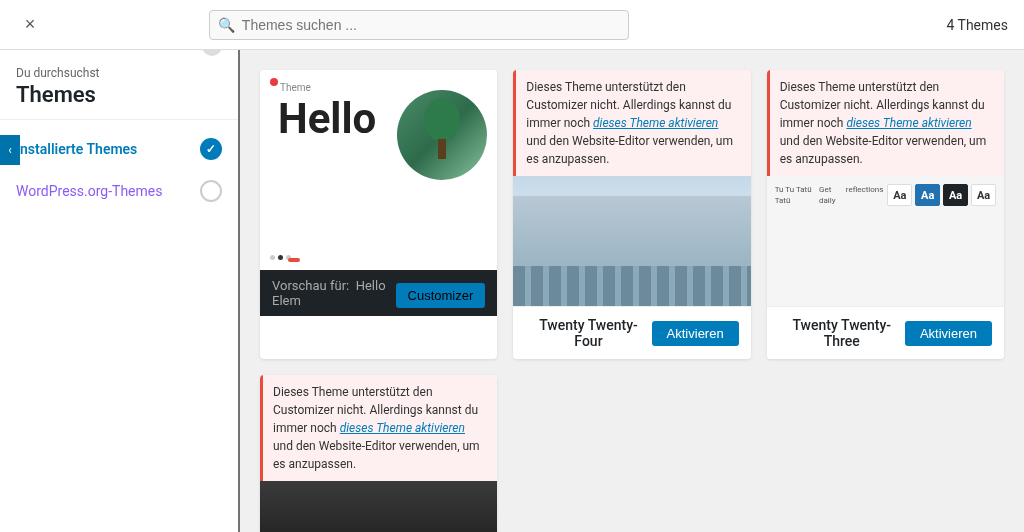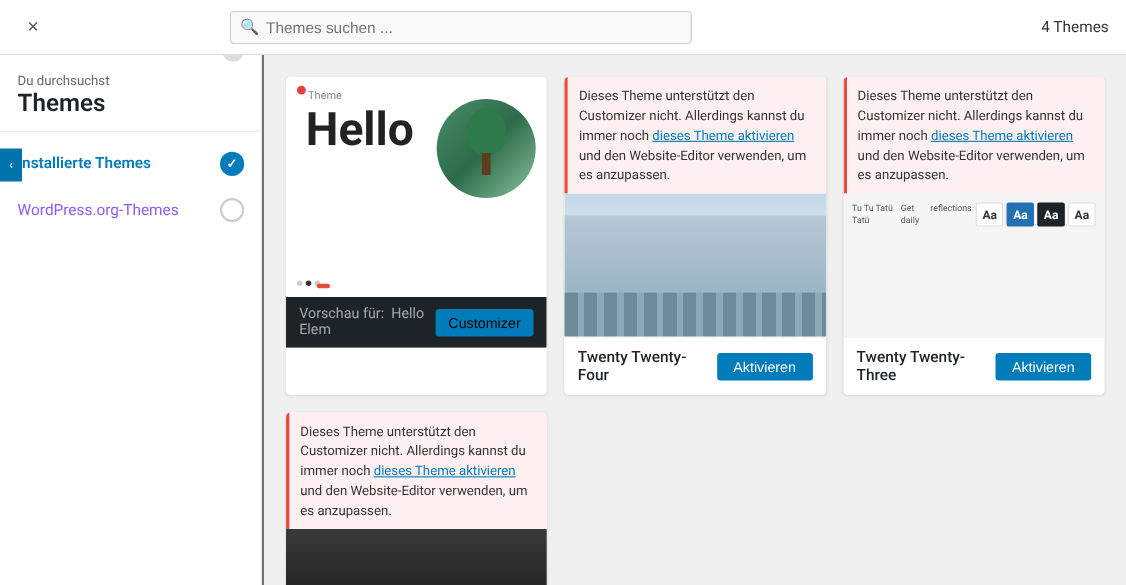--- a/index.html
+++ b/index.html
@@ -171,20 +171,21 @@
       border-left: 3px solid #e74c3c;
       padding: 8px 10px;
       font-size: 12px;
       color: #333;
       line-height: 1.5;
     }
     .theme-card .warning-notice a {
       color: #007cba;
       text-decoration: underline;
       cursor: pointer;
+      font-style: italic;
     }
 
     
     .hello-preview {
       width: 100%;
       height: 200px;
       background: linear-gradient(to bottom, #f5f5f5 0%, #e8e8e8 100%);
       position: relative;
       overflow: hidden;
     }
@@ -229,20 +230,21 @@
       align-items: center;
       justify-content: space-between;
       padding: 10px 12px;
       border-top: 1px solid #eee;
       background: #fff;
     }
     .theme-name {
       font-size: 14px;
       font-weight: 500;
       color: #1d2327;
+      text-align: center;
     }
     .theme-action-btn {
       background: #007cba;
       color: #fff;
       border: none;
       border-radius: 3px;
       padding: 5px 15px;
       font-size: 13px;
       cursor: pointer;
       white-space: nowrap;
@@ -251,21 +253,21 @@
       background: #007cba;
       color: #000000;
       border: none;
       border-radius: 3px;
       padding: 5px 12px;
       font-size: 13px;
       cursor: pointer;
     }
     .hello-footer {
       display: flex;
-      align-items: center;
+      align-items: flex-end;
       justify-content: space-between;
       padding: 8px 12px;
       background: #1d2327;
       color: #fff;
     }
     .hello-footer-label {
       font-size: 13px;
       color: #fff;
     }
     .hello-footer-label span {

